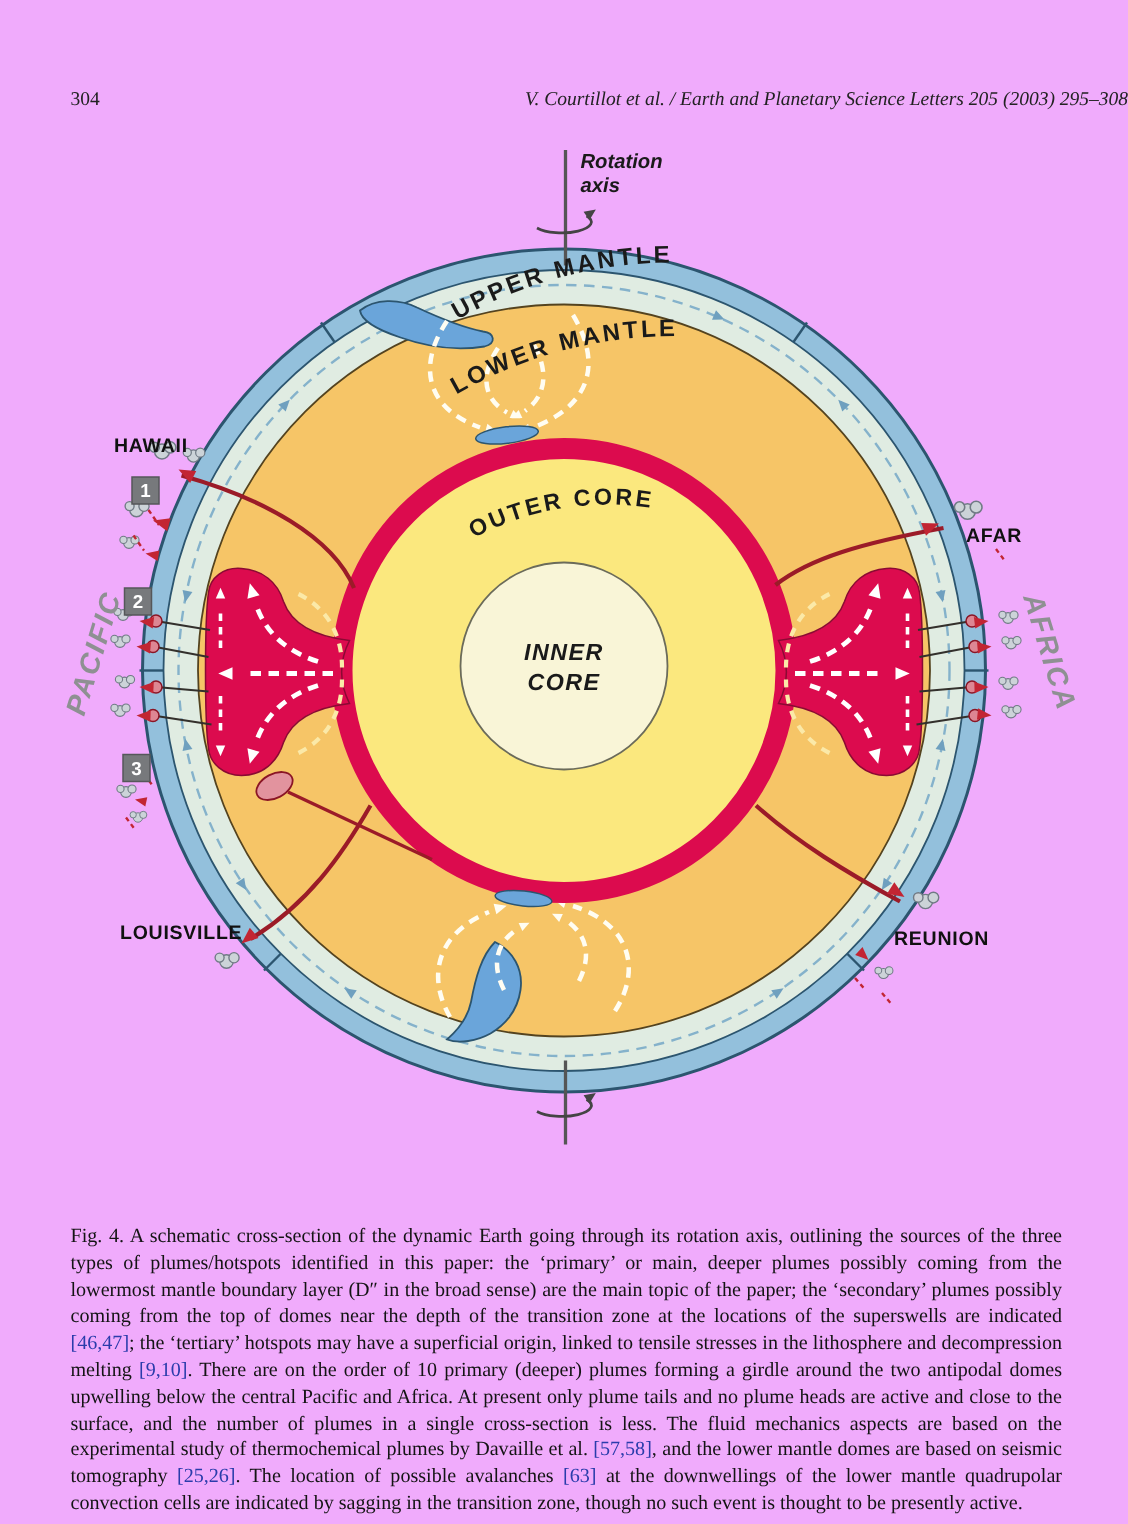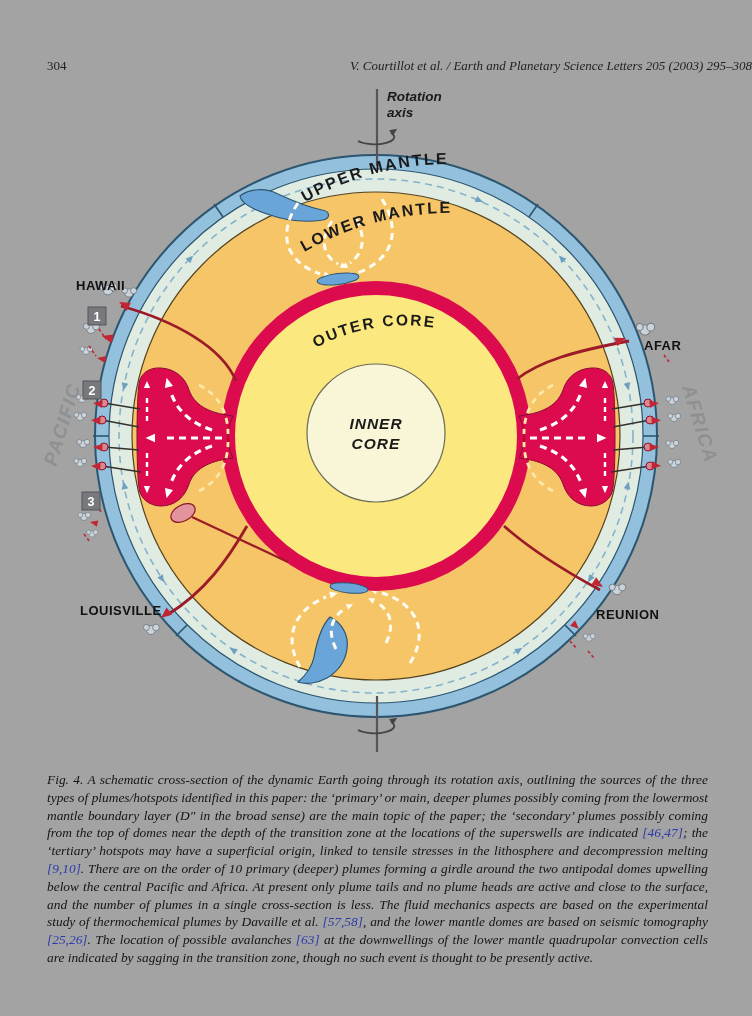--- a/index.html
+++ b/index.html
@@ -1,24 +1,24 @@
 <!DOCTYPE html>
 <html><head>
 <meta charset="utf-8">
 <style>
   html,body{margin:0;padding:0;background:#ffffff;}
-  .page{position:relative;width:752px;height:1016px;background:#a3a3a3;overflow:hidden;
+  .page{position:relative;width:752px;height:1016px;background:#f0abfc;overflow:hidden;
         font-family:"Liberation Serif",serif;}
   .hdr{position:absolute;top:58px;left:0;width:752px;height:20px;}
   .pgnum{position:absolute;left:47px;top:0;font-size:13px;color:#222;}
   .runtitle{position:absolute;left:0;width:752px;text-align:right;top:0;
             font-style:italic;font-size:13px;color:#222;}
-  .figwrap{position:absolute;top:74px;left:0;width:752px;height:690px;}
-  .caption{position:absolute;top:771px;left:47px;width:661px;
-           font-size:13.4px;line-height:17.8px;text-align:justify;color:#141414;font-style:italic;}
+  .figwrap{position:absolute;top:85px;left:0;width:752px;height:690px;}
+  .caption{position:absolute;top:815px;left:47px;width:661px;
+           font-size:13.4px;line-height:17.8px;text-align:justify;color:#141414;}
   .caption .cite{color:#2a3cab;}
   svg text{font-family:"Liberation Sans",sans-serif;}
   .lyr{font-weight:bold;fill:#1a1a1a;letter-spacing:2px;font-size:16px;}
   .core{font-weight:bold;font-style:italic;fill:#1a1a1a;font-size:15.5px;letter-spacing:1px;}
   .hot{font-weight:bold;fill:#111;font-size:13px;letter-spacing:.5px;}
   .reg{font-weight:bold;font-style:italic;fill:#8e9092;font-size:19px;letter-spacing:1.5px;}
   .rot{font-weight:bold;font-style:italic;fill:#1a1a1a;font-size:13.5px;}
   .mknum{font-weight:bold;fill:#ffffff;font-size:12.5px;}
 </style>
 </head>

